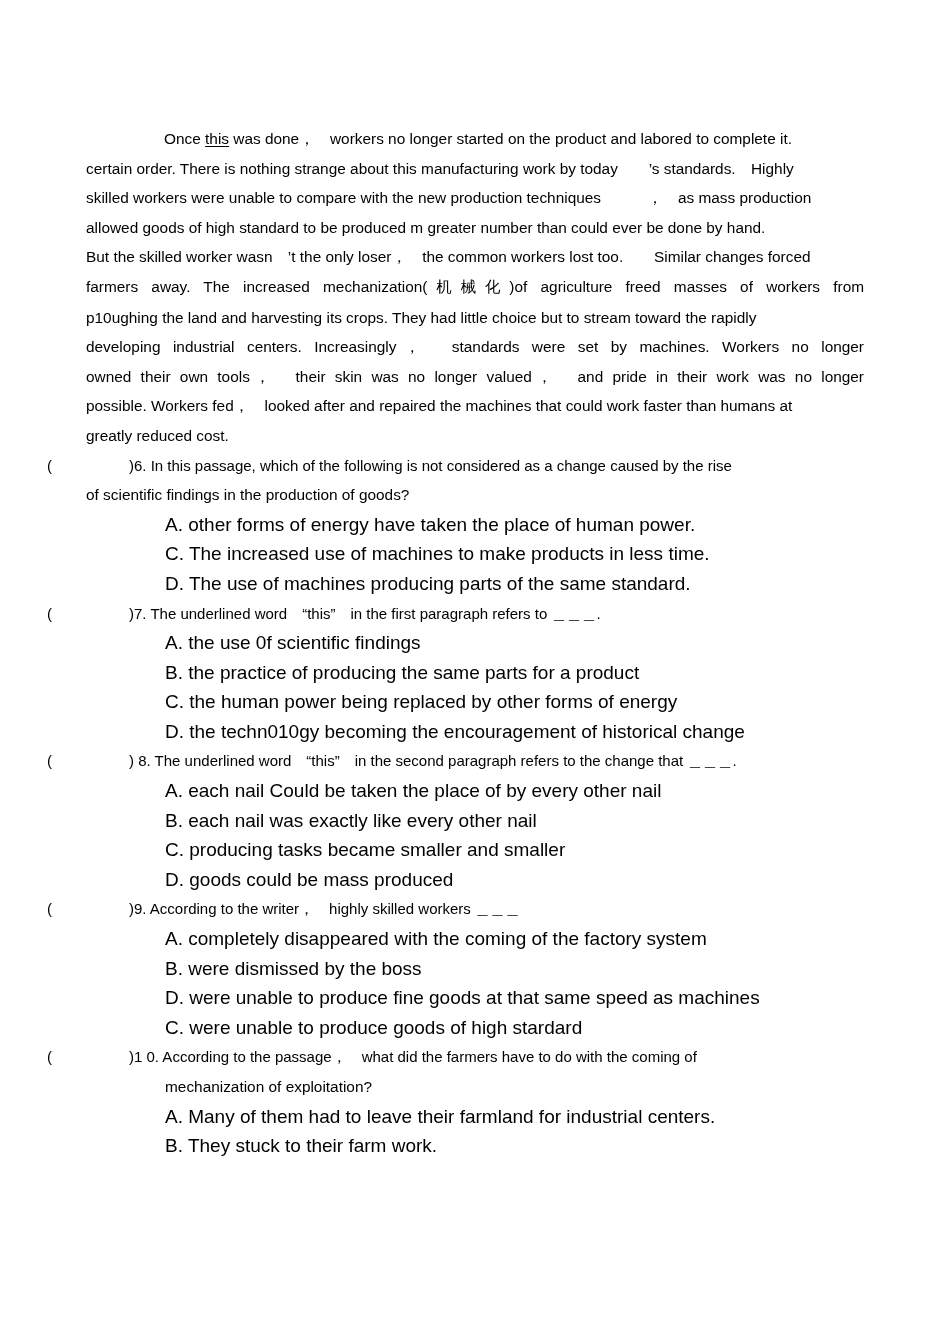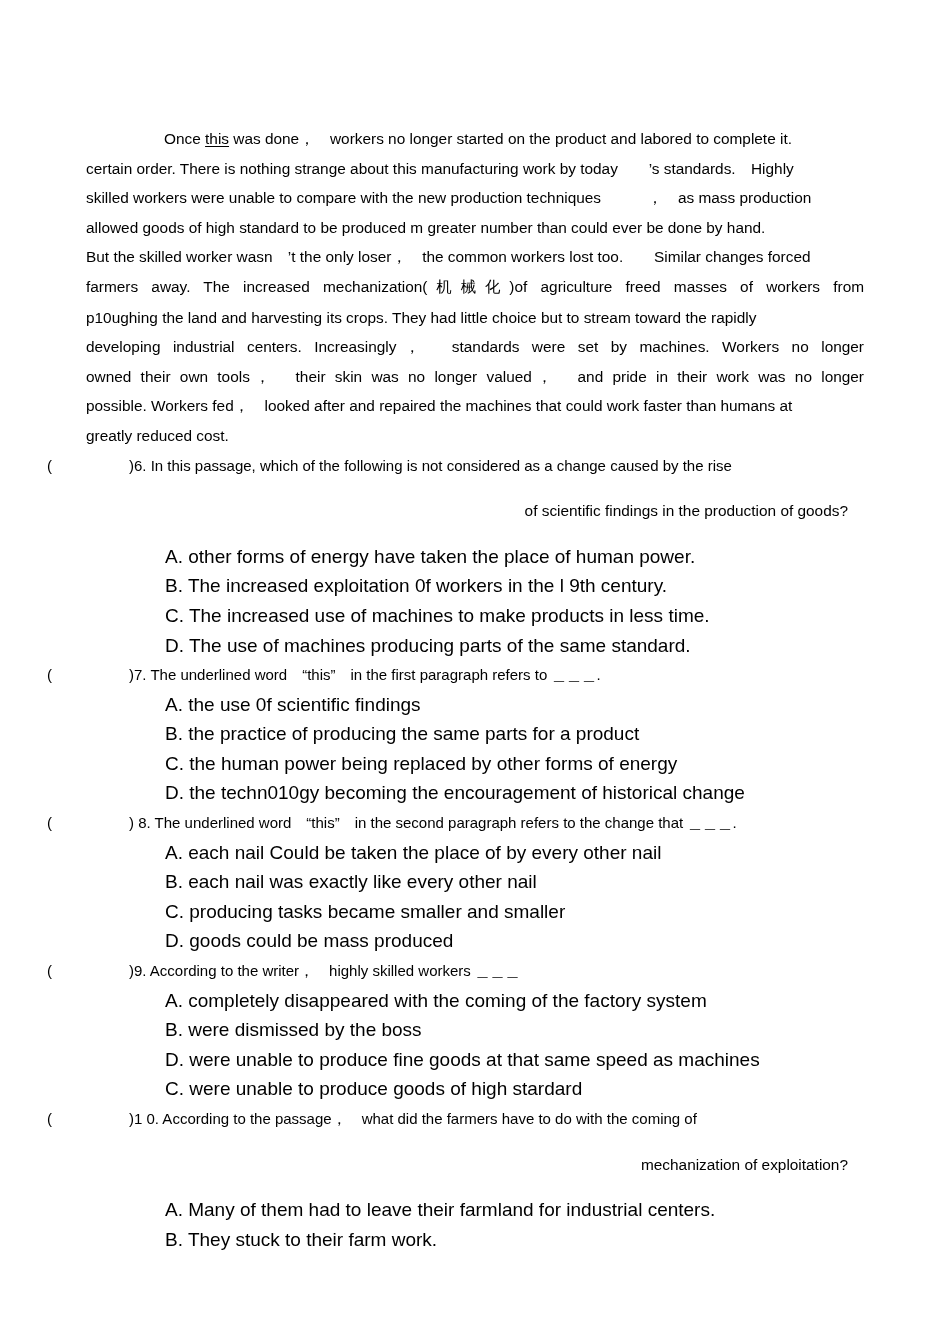--- a/index.html
+++ b/index.html
@@ -54,23 +54,22 @@
     line-height: 29.6px;
     margin: 0;
     padding-left: 39px;      
     text-indent: -39px;
     white-space: normal;
   }
   .qline .paren-open  { display: inline-block; width: 43px; }
   .qcont {
     font-size: 15.4px;
     line-height: 29.6px;
-    margin: 16px;
+    margin: 0;
     padding-left: 0;
-    text-align: right;
   }
   .qcont.indented { padding-left: 79px; }
   .opt {
     font-size: 19px;
     line-height: 29.6px;
     margin: 0;
     padding-left: 79px;
   }
 </style>
 </head>
@@ -90,21 +89,20 @@
       <span class="jline">developing industrial centers. Increasingly，　standards were set by machines. Workers no longer</span>
       <span class="jline">owned their own tools，　their skin was no longer valued，　and pride in their work was no longer</span>
       <span class="lline">possible. Workers fed，　looked after and repaired the machines that could work faster than humans at</span>
       <span class="lline">greatly reduced cost.</span>
     </div>
 
     <div class="qblock">
       <p class="qline"><span class="paren-open">(</span><span>)</span><span>6.</span><span> In this passage, which of the following is not considered as a change caused by the rise</span></p>
       <p class="qcont">of scientific findings in the production of goods?</p>
       <p class="opt">A. other forms of energy have taken the place of human power.</p>
-      <p class="opt">B. The increased exploitation 0f workers in the l 9th century.</p>
       <p class="opt">C. The increased use of machines to make products in less time.</p>
       <p class="opt">D. The use of machines producing parts of the same standard.</p>
     </div>
 
     <div class="qblock">
       <p class="qline"><span class="paren-open">(</span><span>)</span><span>7.</span><span> The underlined word　“this”　in the first paragraph refers to ＿＿＿.</span></p>
       <p class="opt">A. the use 0f scientific findings</p>
       <p class="opt">B. the practice of producing the same parts for a product</p>
       <p class="opt">C. the human power being replaced by other forms of energy</p>
       <p class="opt">D. the techn010gy becoming the encouragement of historical change</p>

